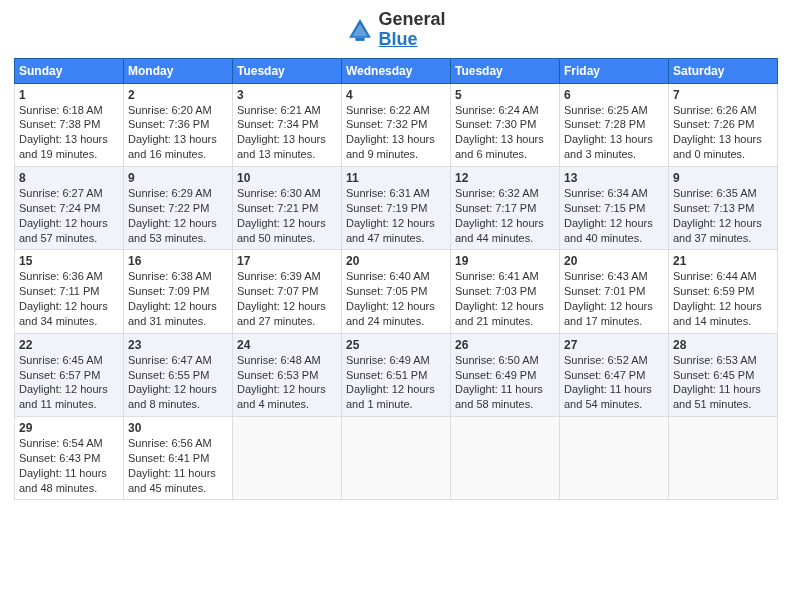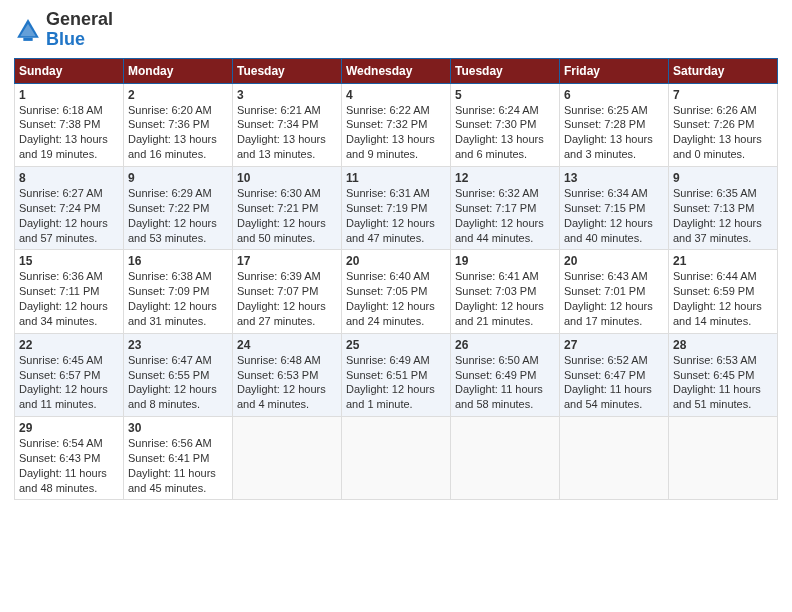--- a/index.html
+++ b/index.html
@@ -9,21 +9,21 @@
       width: 792px;
       height: 612px;
       overflow: hidden;
     }
     .container {
       width: 792px;
       padding: 10px 14px 10px 14px;
     }
     .header {
       display: flex;
-      justify-content: flex-start;
+      justify-content: center;
       align-items: flex-start;
       margin-bottom: 8px;
     }
     .logo {
       display: flex;
       align-items: center;
       gap: 4px;
     }
     .logo-text {
       font-size: 18px;
@@ -48,21 +48,21 @@
     .location-title {
       font-size: 13px;
       color: #555;
     }
     table {
       width: 100%;
       border-collapse: collapse;
       table-layout: fixed;
     }
     thead tr th {
-      background: #7f1d1d;
+      background: #3b82f6;
       color: #fff;
       font-size: 12px;
       font-weight: bold;
       padding: 5px 4px;
       text-align: left;
       border: 1px solid #1a5fa3;
     }
     tbody tr td {
       vertical-align: top;
       padding: 4px 4px 4px 4px;
@@ -96,21 +96,21 @@
 <div class="container">
   <div class="header">
     <div class="logo">
       <svg class="logo-icon" viewBox="0 0 36 36">
         <polygon points="18,4 32,28 4,28" fill="#2176c7"></polygon>
         <polygon points="18,10 28,26 8,26" fill="#fff" opacity="0.3"></polygon>
         <rect x="12" y="28" width="12" height="4" fill="#2176c7"></rect>
       </svg>
       <div class="logo-text">
         <div><span class="general">General</span></div>
-        <div><span class="blue" style="color:#2176c7;font-weight:bold;">Blue</span></div>
+        <div><span class="blue" style="color:#2176c7;font-weight:bold;text-decoration:underline;">Blue</span></div>
       </div>
     </div>
     <div class="title-block">
       <div class="month-title"></div>
       <div class="location-title"></div>
     </div>
   </div>
 
   <table>
     <thead>

